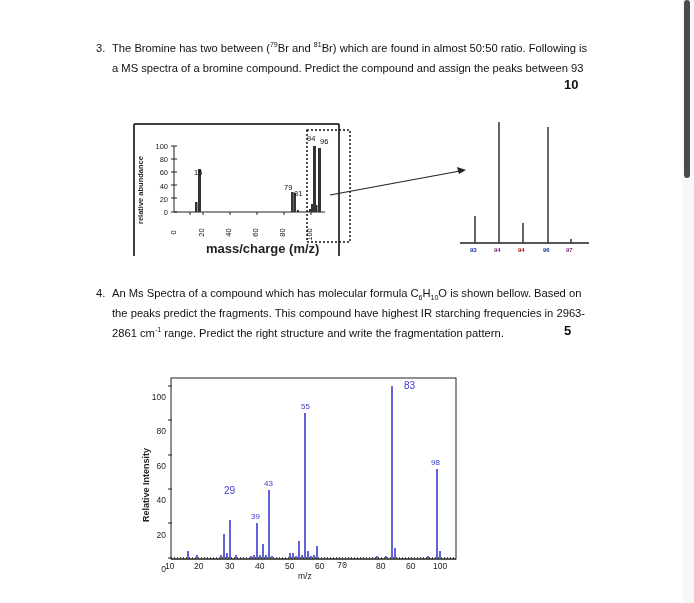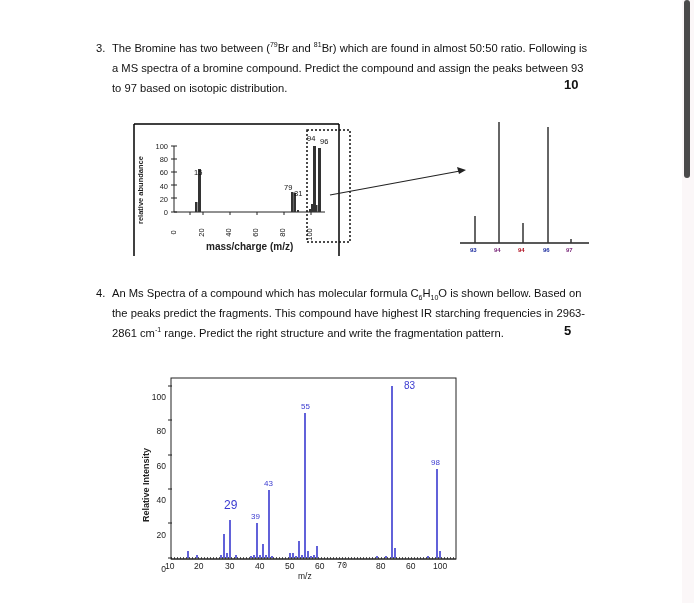--- a/index.html
+++ b/index.html
@@ -13,21 +13,20 @@
   .scrollbar { position:absolute; left:684px; top:0; width:6px; height:178px; background:#4a4a4a; border-radius:3px; }
   .scroll-track { position:absolute; left:682px; top:0; width:12px; height:603px; background:#fbf7f8; }
 </style>
 </head>
 <body>
 
 <div class="q" style="top:38px;">
   <span class="num">3.</span>
   <span class="line"><span>The Bromine has two between (</span><sup>79</sup><span>Br and </span><sup>81</sup><span>Br) which are found in almost 50:50 ratio. Following is</span></span>
   <span class="line">a MS spectra of a bromine compound. Predict the compound and assign the peaks between 93</span>
-  <span class="line">to 97 based on isotopic distribution.</span>
 </div>
 <div class="marks" style="left:564px; top:77px;">10</div>
 
 <svg style="position:absolute; left:0; top:0;" width="694" height="603">
 
   <line x1="134" y1="124" x2="339" y2="124" stroke="#000" stroke-width="1.5"></line>
   <line x1="134" y1="124" x2="134" y2="256" stroke="#000" stroke-width="1.5"></line>
   <line x1="339" y1="124" x2="339" y2="256" stroke="#000" stroke-width="1.5"></line>
 
   <line x1="174" y1="146" x2="174" y2="212" stroke="#222" stroke-width="1"></line>
@@ -86,21 +85,21 @@
   <div>40</div>
   <div>20</div>
   <div>0</div>
 </div>
 <div style="position:absolute; left:171px; top:228px; transform:rotate(-90deg); font-size:7.5px;">0</div>
 <div style="position:absolute; left:197px; top:228px; transform:rotate(-90deg); font-size:7.5px;">20</div>
 <div style="position:absolute; left:224px; top:228px; transform:rotate(-90deg); font-size:7.5px;">40</div>
 <div style="position:absolute; left:251px; top:228px; transform:rotate(-90deg); font-size:7.5px;">60</div>
 <div style="position:absolute; left:278px; top:228px; transform:rotate(-90deg); font-size:7.5px;">80</div>
 <div style="position:absolute; left:303px; top:230px; transform:rotate(-90deg); font-size:7.5px;">100</div>
-<div style="position:absolute; left:206px; top:241px; font-size:10px; font-weight:bold; color:#222;">mass/charge (m/z)</div>
+<div style="position:absolute; left:206px; top:241px; font-size:13px; font-weight:bold; color:#222;">mass/charge (m/z)</div>
 <div style="position:absolute; left:194px; top:168px; font-size:7.5px;">15</div>
 <div style="position:absolute; left:284px; top:183px; font-size:7.5px;">79</div>
 <div style="position:absolute; left:294px; top:189px; font-size:7.5px;">81</div>
 <div style="position:absolute; left:307px; top:134px; font-size:7.5px;">94</div>
 <div style="position:absolute; left:320px; top:137px; font-size:7.5px;">96</div>
 
 <div style="position:absolute; left:470px; top:247px; font-size:6px; font-weight:bold; color:#1f2fa0;">93</div>
 <div style="position:absolute; left:494px; top:247px; font-size:6px; font-weight:bold; color:#7a2a7a;">94</div>
 <div style="position:absolute; left:518px; top:247px; font-size:6px; font-weight:bold; color:#b01020;">94</div>
 <div style="position:absolute; left:543px; top:247px; font-size:6px; font-weight:bold; color:#1f2fa0;">96</div>
@@ -180,21 +179,21 @@
   <span style="position:absolute; left:60px;text-align:right;">30</span>
   <span style="position:absolute; left:90px;">40</span>
   <span style="position:absolute; left:120px;">50</span>
   <span style="position:absolute; left:150px;">60</span>
   <span style="position:absolute; left:172px;font-family:Liberation Mono, monospace;">70</span>
   <span style="position:absolute; left:211px;">80</span>
   <span style="position:absolute; left:241px;">60</span>
   <span style="position:absolute; left:268px;">100</span>
 </div>
 <div style="position:absolute; left:298px; top:571px; font-size:8.5px; color:#222;">m/z</div>
-<div style="position:absolute; left:224px; top:498px; font-size:12px; color:#3a3ad0;">29</div>
+<div style="position:absolute; left:224px; top:485px; font-size:10px; color:#3a3ad0;">29</div>
 <div style="position:absolute; left:251px; top:512px; font-size:8px; color:#3a3ad0;">39</div>
 <div style="position:absolute; left:264px; top:479px; font-size:8px; color:#3a3ad0;">43</div>
 <div style="position:absolute; left:301px; top:402px; font-size:8px; color:#3a3ad0;">55</div>
 <div style="position:absolute; left:404px; top:380px; font-size:10px; color:#3a3ad0;">83</div>
 <div style="position:absolute; left:431px; top:458px; font-size:8px; color:#3a3ad0;">98</div>
 
 <div class="scroll-track"></div>
 <div class="scrollbar"></div>
 
 </body></html>

